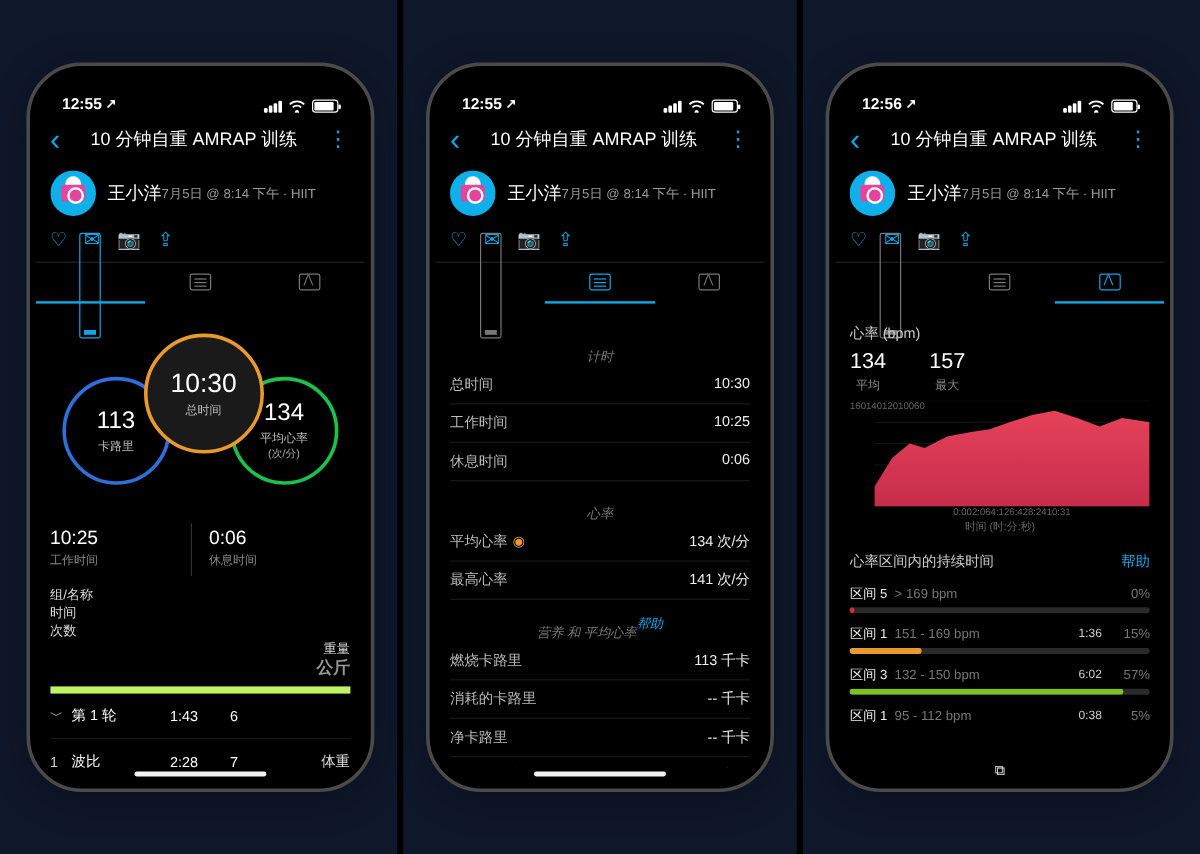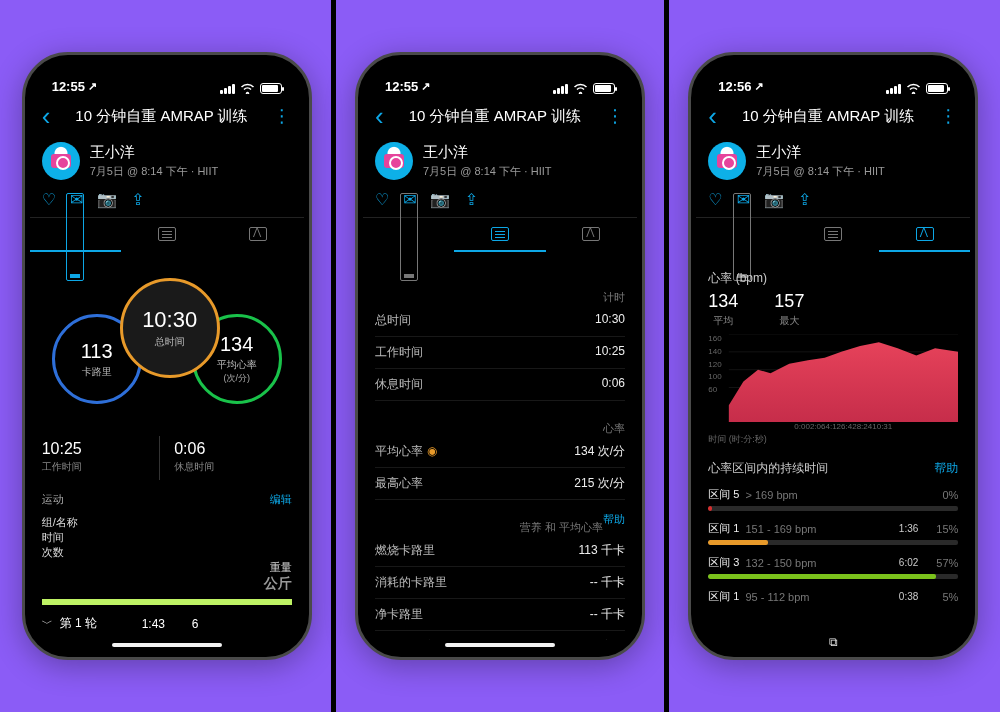--- a/index.html
+++ b/index.html
@@ -1,17 +1,17 @@
 <!DOCTYPE html>
 <html><head>
 <meta charset="utf-8">
 <style>
   * { box-sizing: border-box; margin: 0; padding: 0; }
   body { background: #f5f5f5; font-family: -apple-system, "Helvetica Neue", Arial, sans-serif; }
-  .stage { width:1000px; height:712px; background:#8b5cf6; position:relative; display:flex; justify-content:space-around; }
+  .stage { width:1000px; height:712px; background:#0f172a; position:relative; display:flex; justify-content:space-around; }
   .col { position:relative; height:100%; display:flex; align-items:center; justify-content:center; }
   .divider { position:absolute; top:0; width:5px; height:100%; background:#000; }
 
   .phone { width:290px; height:608px; border-radius:46px; background:#000; border:3px solid #4a4a4a; box-shadow:0 6px 30px rgba(0,0,0,0.3); position:relative; overflow:hidden; }
   .phone::before { content:""; position:absolute; top:3px; left:3px; right:3px; bottom:3px; border-radius:42px; border:2px solid #000; pointer-events:none; }
   .notch { position:absolute; top:0; left:50%; transform:translateX(-50%); width:140px; height:26px; background:#000; border-bottom-left-radius:18px; border-bottom-right-radius:18px; z-index:50; }
   .screen { position:absolute; top:5px; left:5px; right:5px; bottom:5px; border-radius:40px; background:#000; overflow:hidden; color:#fff; }
 
   .statusbar { height:36px; display:flex; align-items:flex-end; justify-content:space-between; padding:0 22px 2px 22px; font-size:13px; font-weight:600; }
   .sb-left { display:flex; align-items:center; gap:3px; }
@@ -26,21 +26,21 @@
 
   .navbar { height:40px; display:flex; align-items:center; justify-content:space-between; padding:0 8px; }
   .back-chev { color:#0da7e6; font-size:26px; padding:0 4px; }
   .nav-title { font-size:15px; color:#fff; font-weight:500; }
   .nav-more { color:#0da7e6; font-size:18px; letter-spacing:1px; padding:0 4px; }
 
   .user-row { display:flex; align-items:center; gap:10px; padding:6px 12px 4px; }
   .avatar { width:38px; height:38px; border-radius:50%; background:radial-gradient(circle at 50% 30%, #fff 6px, transparent 7px), linear-gradient(#0db0e8,#0db0e8); position:relative; display:flex; align-items:center; justify-content:center; }
   .avatar-inner { width:20px; height:14px; background:#e6449c; border-radius:3px; position:relative; }
   .avatar-inner::before { content:""; position:absolute; top:2px; left:5px; width:10px; height:10px; border-radius:50%; background:#e6449c; border:2px solid #fff; }
-  .user-meta { display:flex; flex-direction:column; }
+  .user-meta { display:flex; flex-direction:row; }
   .user-name { font-size:15px; }
   .user-sub { font-size:11px; color:#9a9a9a; margin-top:2px; }
 
   .action-row { display:flex; gap:14px; padding:6px 12px 8px; color:#0da7e6; font-size:16px; }
   .action-icon { }
 
   .tabs { display:flex; border-top:1px solid #222; }
   .tab { flex:1; height:34px; display:flex; align-items:center; justify-content:center; color:#777; font-size:14px; border-bottom:2px solid transparent; }
   .tab.active { color:#0da7e6; border-bottom-color:#0da7e6; }
   .tab-icon { width:18px; height:14px; border:1.5px solid currentColor; border-radius:2px; position:relative; }
@@ -74,32 +74,32 @@
   .row .chev { font-size:11px; width:18px; color:#ccc; }
   .row .idx { width:18px; color:#ccc; }
   .row.subrow .c4 { color:#ddd; }
 
   
   .section-lab { color:#777; font-size:11px; margin-top:8px; }
   .kv { display:flex; justify-content:space-between; padding:7px 0; font-size:12px; border-bottom:1px solid #181818; }
   .kv .k { color:#bbb; }
   .kv .v { color:#eee; }
   .hr-icon { color:#e89a2a; margin-left:4px; }
-  .section-row { display:flex; justify-content:flex-end; color:#777; font-size:11px; margin-top:12px; }
+  .section-row { display:flex; justify-content:center; color:#777; font-size:11px; margin-top:12px;font-style:italic; }
   .helplink { color:#0da7e6; }
   .chart-title { font-size:12px; color:#ccc; }
   .chart-stats { display:flex; gap:36px; margin-top:4px; }
   .cs { text-align:center; }
   .cs-val { font-size:18px; }
   .cs-lab { font-size:10px; color:#888; margin-top:2px; }
   .chart { height:88px; margin-top:6px; position:relative; }
   .chart svg { width:100%; height:100%; }
-  .yaxis { position:absolute; left:0; top:0; bottom:28px; width:20px; display:flex; flex-direction:column; justify-content:space-between; font-size:8px; color:#666; }
+  .yaxis { position:absolute; left:0; top:0; bottom:2px; width:20px; display:flex; justify-content:space-between; font-size:8px; color:#666; }
   .xaxis { display:flex; justify-content:center; font-size:8px; color:#666; padding-left:20px; }
-  .axis-lab { font-size:9px; color:#666; margin-top:2px; }
+  .axis-lab { text-align:center; font-size:9px; color:#666; margin-top:2px; }
 
   .zones-hdr { display:flex; justify-content:space-between; font-size:12px; margin-top:14px; color:#ccc; }
   .zone-row { margin-top:10px; }
   .zone-top { display:flex; align-items:center; gap:6px; font-size:11px; }
   .zn { color:#eee; }
   .zr { color:#777; flex:1; }
   .zp { color:#777; width:28px; text-align:right; }
   .zone-bar { height:5px; background:#2a2a2a; border-radius:2px; margin-top:4px; overflow:hidden; display:flex; }
   .zone-fill { height:100%; border-radius:2px; }
 
@@ -188,24 +188,20 @@
       <div class="mid-row">
         <div class="mid-cell">
           <div class="mid-val">10:25</div>
           <div class="mid-lab">工作时间</div>
         </div>
         <div class="mid-cell">
           <div class="mid-val">0:06</div>
           <div class="mid-lab">休息时间</div>
         </div>
       </div>
-      <div class="list-hdr">
-        <span>运动</span>
-        <span class="edit">编辑</span>
-      </div>
       <div class="col-hdr">
         <span class="c1">组/名称</span>
         <span class="c2">时间</span>
         <span class="c3">次数</span>
         <span class="c4"><span>重量</span><br><span class="unit">公斤</span></span>
       </div>
       <div id="s1rows">
               <div class="row">
                 <span class="chev">﹀</span>
                 <span class="c1" style="width:82px;font-weight:500">第 1 轮</span>
@@ -307,21 +303,21 @@
             </div>
             <div class="section-row">
               <span class="section-lab">心率</span>
             </div>
             <div class="kv">
               <span class="k">平均心率<span class="hr-icon">◉</span></span>
               <span class="v">134 次/分</span>
             </div>
             <div class="kv">
               <span class="k">最高心率</span>
-              <span class="v">215 次/分</span>
+              <span class="v">141 次/分</span>
             </div>
             <div class="section-row">
               <span class="section-lab">营养 和 平均心率</span>
               <span class="helplink">帮助</span>
             </div>
             <div class="kv">
               <span class="k">燃烧卡路里</span>
               <span class="v">113 千卡</span>
             </div>
             <div class="kv">

